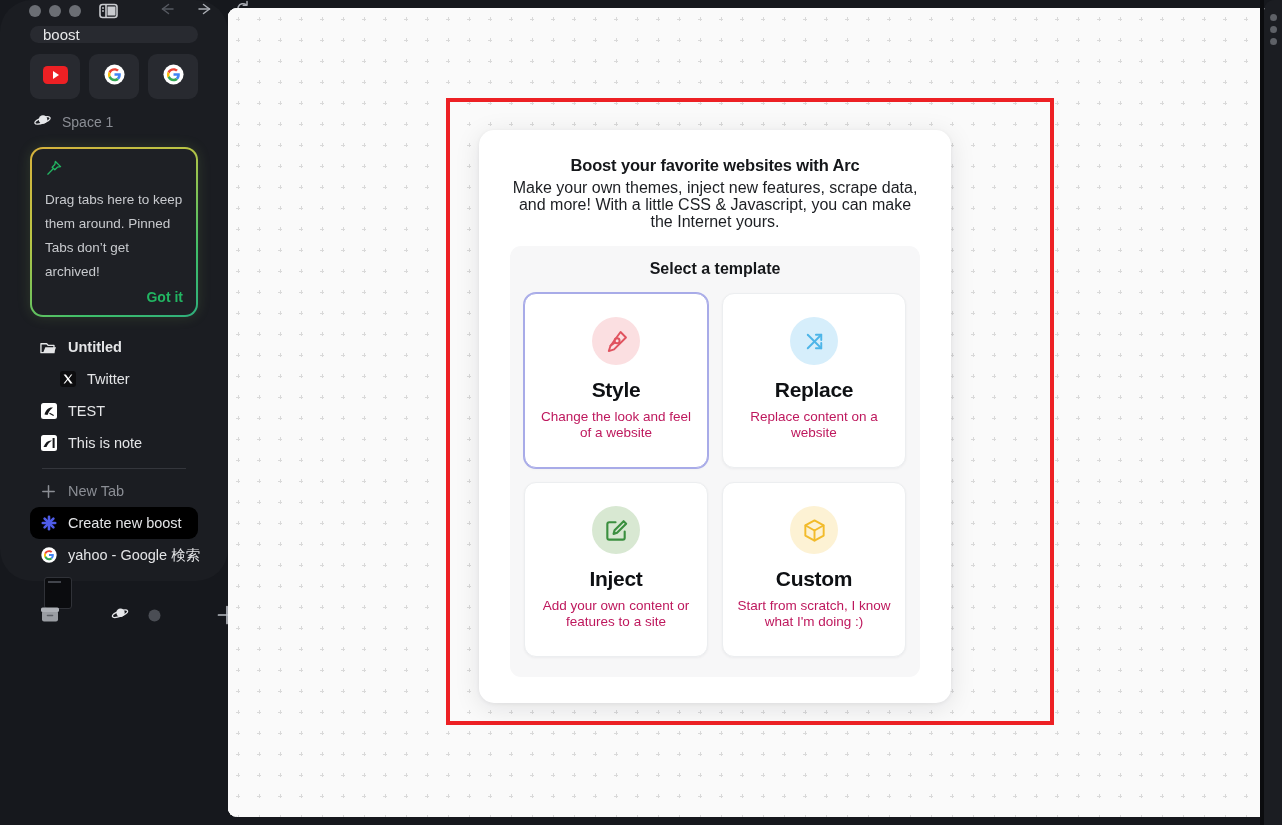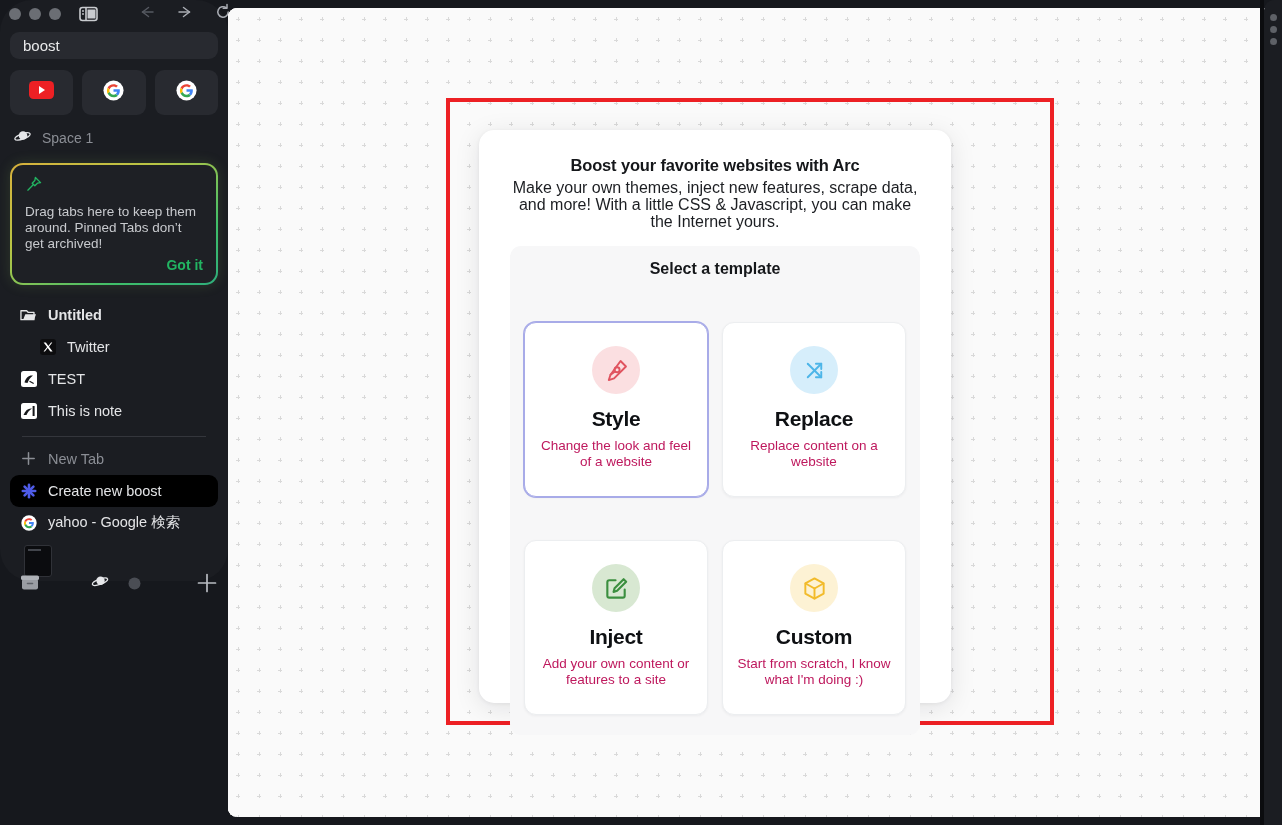--- a/index.html
+++ b/index.html
@@ -17,21 +17,21 @@
   }
 
   
   #sidebar {
     width: 228px; height: 581px;
     background: #1b1d22;
     position: relative;
     flex: 0 0 228px;
     display: flex;
     flex-direction: column;
-    padding: 0 4px;
+    padding: 0 24px;
     border-radius: 32px;
   }
   .win-bar {
     height: 40px;
     display: flex;
     align-items: center;
     padding: 0 5px;
     gap: 13px;
   }
   .dots { display: flex; gap: 8px; align-items: center; }
@@ -84,21 +84,21 @@
     box-shadow: 0 0 13px rgba(140,190,90,0.18);
   }
   .callout-inner {
     background: #1e2025;
     border-radius: 11px;
     padding: 11px 13px 10px 13px;
   }
   .callout-text {
     color: #c8cace;
     font-size: 13.5px;
-    line-height: 16px;
+    line-height: 24px;
     margin-top: 7px;
   }
   .gotit {
     color: #22b562;
     font-size: 14px;
     font-weight: bold;
     text-align: right;
     margin-top: 5px;
   }
 
@@ -259,21 +259,20 @@
     background: #ffffff;
     border: 1.5px solid #eceef0;
     border-radius: 12px;
     height: 175px;
     display: flex;
     flex-direction: column;
     align-items: center;
     justify-content: flex-start;
     padding: 23px 14px 0 14px;
     box-shadow: 0 1px 3px rgba(20,22,30,0.05);
-    margin-top: 29px;
   }
   .card.selected {
     border-color: #a8abe8;
     box-shadow: 0 0 0 1px #a8abe8, 0 1px 3px rgba(20,22,30,0.05);
   }
   .card-ico {
     width: 48px; height: 48px;
     border-radius: 50%;
     display: flex; align-items: center; justify-content: center;
     flex: 0 0 48px;

